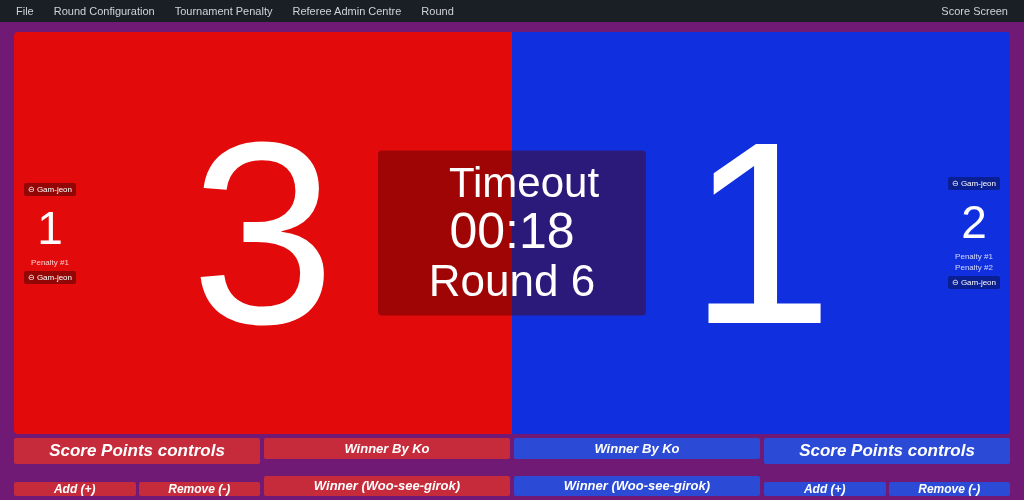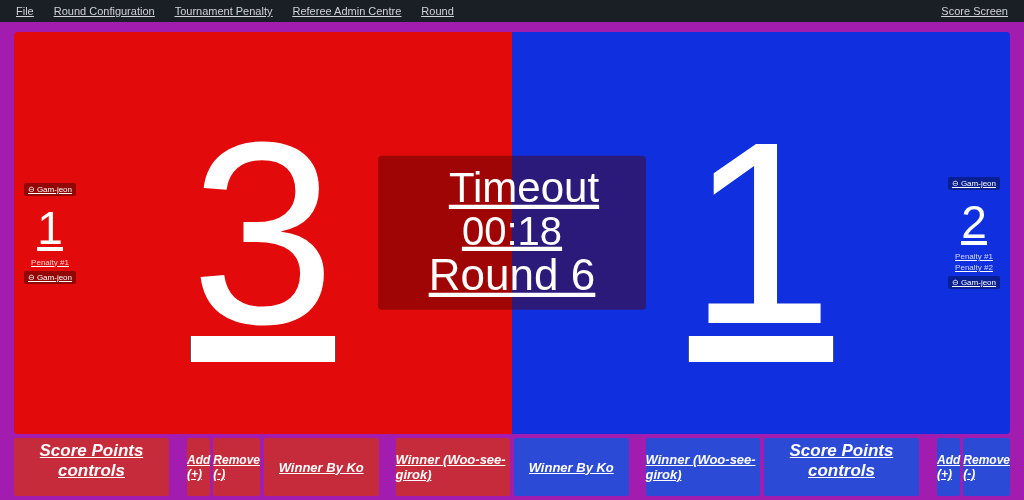--- a/index.html
+++ b/index.html
@@ -1,32 +1,32 @@
 <!DOCTYPE html>
 <html><head>
 <meta charset="utf-8">
 <style>
-  * { box-sizing: border-box; margin: 0; padding: 0; text-decoration: underline; }
+  * { box-sizing: border-box; margin: 0; padding: 0; }
   html, body { width: 1024px; height: 500px; overflow: hidden; font-family: "Segoe UI", Arial, sans-serif; background: #000; }
   .menubar {
     height: 22px;
     background: #1a1f26;
     color: #cfd3d8;
     display: flex;
     align-items: center;
     font-size: 11px;
     padding: 0 6px;
   }
   .menubar .menu-item { padding: 0 10px; cursor: pointer; }
   .menubar .spacer { flex: 1; }
   .frame {
     position: relative;
     width: 1024px;
     height: 478px;
-    background: #a21caf;
+    background: #701a75;
     padding: 10px 14px 6px 14px;
   }
   .score-area {
     position: relative;
     display: flex;
     height: 402px;
     width: 100%;
     border-radius: 4px;
     overflow: hidden;
   }
@@ -85,34 +85,34 @@
     left: 50%; top: 50%;
     transform: translate(-50%, -50%);
     width: 268px;
     padding: 10px 0 12px 0;
     text-align: center;
     color: #fff;
     background: rgba(80,0,0,0.45);
     border-radius: 4px;
   }
   .center-overlay .t-label { font-size: 42px; font-weight: 400; line-height: 1.05; padding-left: 24px; }
-  .center-overlay .t-time  { font-size: 40px; font-weight: 400; line-height: 1.05; }
+  .center-overlay .t-time  { font-size: 50px; font-weight: 400; line-height: 1.05; }
   .center-overlay .t-round { font-size: 44px; font-weight: 400; line-height: 1.05; }
 
   .controls-row {
     display: flex;
     height: 58px;
     width: 100%;
     gap: 4px;
     margin-top: 4px;
   }
   .ctrl-group {
     flex: 1;
     display: flex;
-    flex-direction: row;
+    flex-direction: column;
     gap: 18px;
   }
   .ctrl-group.red .ctrl-header,
   .ctrl-group.red .ctrl-btn { background: #c52b3a; }
   .ctrl-group.blue .ctrl-header,
   .ctrl-group.blue .ctrl-btn { background: #2b4bd6; }
   .ctrl-header {
     color: #fff;
     font-size: 17px;
     font-style: italic;
@@ -134,20 +134,21 @@
     font-weight: 600;
     display: flex;
     align-items: center;
     justify-content: center;
     border-radius: 2px;
     cursor: pointer;
   }
   .winner-col {
     flex: 1;
     display: flex;
+    flex-direction: column;
     gap: 17px;
   }
   .winner-btn {
     flex: 1;
     color: #fff;
     font-size: 13px;
     font-style: italic;
     font-weight: 600;
     display: flex;
     align-items: center;

